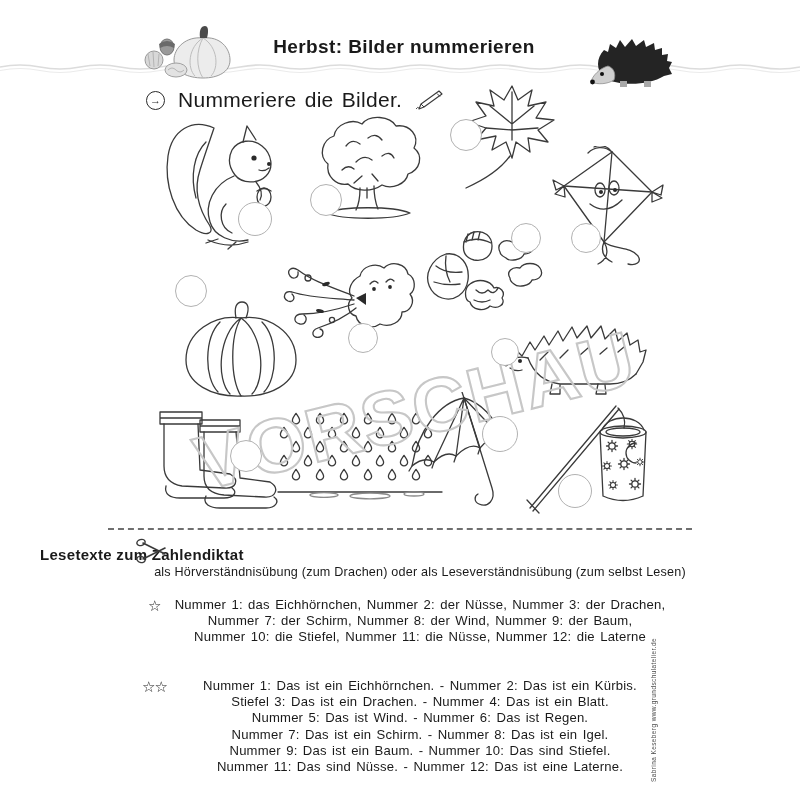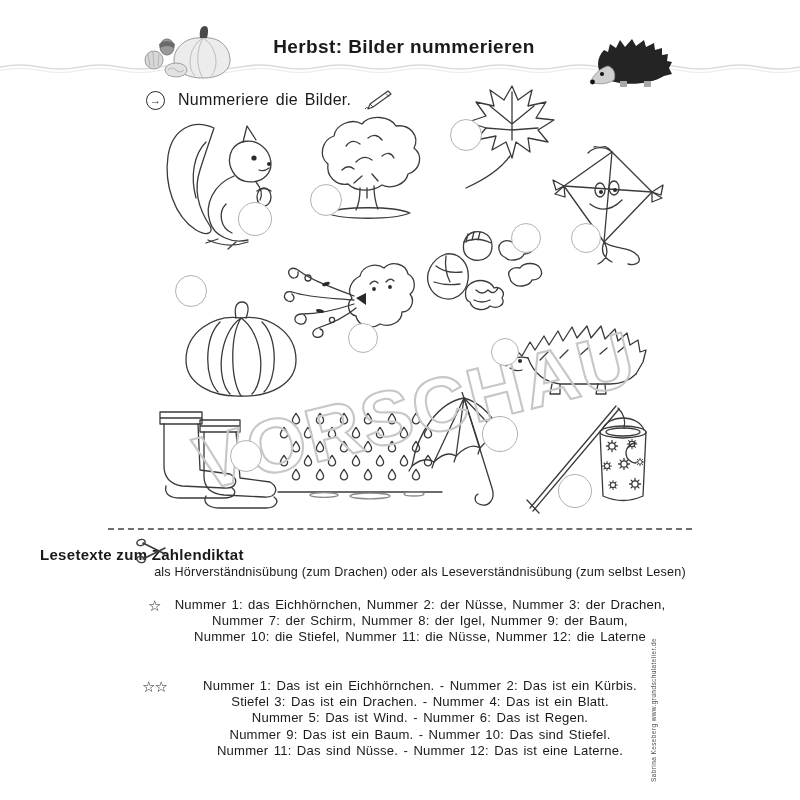--- a/index.html
+++ b/index.html
@@ -12,21 +12,21 @@
   svg.art path, svg.art line, svg.art circle, svg.art ellipse, svg.art polyline{
     stroke:#3a3a3a;fill:none;stroke-width:1.3;stroke-linecap:round;stroke-linejoin:round;
   }
   svg.art .fill{fill:#2a2a2a;stroke:none;}
   svg.art .soft{stroke:#8a8a8a;}
   .num-circle{position:absolute;border:1.6px solid #b2b2b2;border-radius:50%;background:#fff;z-index:30;box-sizing:border-box;}
   .page-title{position:absolute;top:36px;left:4px;width:800px;text-align:center;font-size:19px;font-weight:bold;letter-spacing:.4px;z-index:5;}
   .squiggle{position:absolute;left:0;top:60px;z-index:4;}
   .instr-row{position:absolute;top:89px;left:146px;height:22px;z-index:5;display:flex;align-items:center;gap:13px;}
   .arrow-badge{width:17px;height:17px;border:1.5px solid #2a2a2a;border-radius:50%;font-size:11px;line-height:16px;text-align:center;color:#2a2a2a;}
-  .instr-text{font-size:16px;letter-spacing:.3px;word-spacing:2px;}
+  .instr-text{font-size:21px;letter-spacing:.3px;word-spacing:2px;}
   .wm-svg{position:absolute;left:0;top:0;z-index:20;pointer-events:none;}
   .cutline{position:absolute;left:108px;top:528px;width:584px;border-top:2px dashed #6f6f6f;z-index:6;}
   .section-h{position:absolute;left:40px;top:546px;width:760px;text-align:left;font-size:15px;font-weight:bold;letter-spacing:.3px;}
   .section-sub{position:absolute;left:40px;top:565px;width:760px;text-align:center;font-size:12.6px;letter-spacing:.2px;}
   .txt-block{position:absolute;left:40px;width:760px;text-align:center;font-size:13.1px;line-height:16.2px;letter-spacing:.2px;word-spacing:1.5px;}
   .block1{top:597px;}
   .block2{top:678px;}
   .star-mark{position:absolute;font-size:15px;letter-spacing:-1px;color:#1a1a1a;z-index:7;}
   .credit{
     position:absolute;left:650px;top:656px;height:126px;width:11px;
@@ -269,26 +269,27 @@
   <ellipse cx="5" cy="4.5" rx="4.2" ry="3" fill="none" stroke="#3a3a3a" stroke-width="1.4" transform="rotate(-18 5 4.5)"></ellipse>
   <ellipse cx="5" cy="21.5" rx="4.2" ry="3" fill="none" stroke="#3a3a3a" stroke-width="1.4" transform="rotate(18 5 21.5)"></ellipse>
 </svg>
 
 <div class="section-h">Lesetexte zum Zahlendiktat</div>
 <div class="section-sub">als Hörverständnisübung (zum Drachen) oder als Leseverständnisübung (zum selbst Lesen)</div>
 
 <span class="star-mark" style="left:148px;top:597px;">☆</span>
 <div class="txt-block block1">
   <div>Nummer 1: das Eichhörnchen, Nummer 2: der Nüsse, Nummer 3: der Drachen,</div>
-  <div>Nummer 7: der Schirm, Nummer 8: der Igel, Nummer 9: der Baum,</div>
+  <div>Nummer 7: der Schirm, Nummer 8: der Wind, Nummer 9: der Baum,</div>
   <div>Nummer 10: die Stiefel, Nummer 11: die Nüsse,  Nummer 12: die Laterne</div>
 </div>
 
 <span class="star-mark" style="left:142px;top:678px;">☆☆</span>
 <div class="txt-block block2">
   <div>Nummer 1: Das ist ein Eichhörnchen.  -  Nummer 2: Das ist ein Kürbis.</div>
   <div>Stiefel 3: Das ist ein Drachen.  -  Nummer 4: Das ist ein Blatt.</div>
   <div>Nummer 5: Das ist Wind.  -  Nummer 6: Das ist Regen.</div>
+  <div>Nummer 7: Das ist ein Schirm.  -  Nummer 8: Das ist ein Igel.</div>
   <div>Nummer 9: Das ist ein Baum.  -  Nummer 10: Das sind Stiefel.</div>
   <div>Nummer 11: Das sind Nüsse.  -  Nummer 12: Das ist eine Laterne.</div>
 </div>
 
 <div class="credit">Sabrina Keseberg   www.grundschulatelier.de</div>
 
 </body></html>

